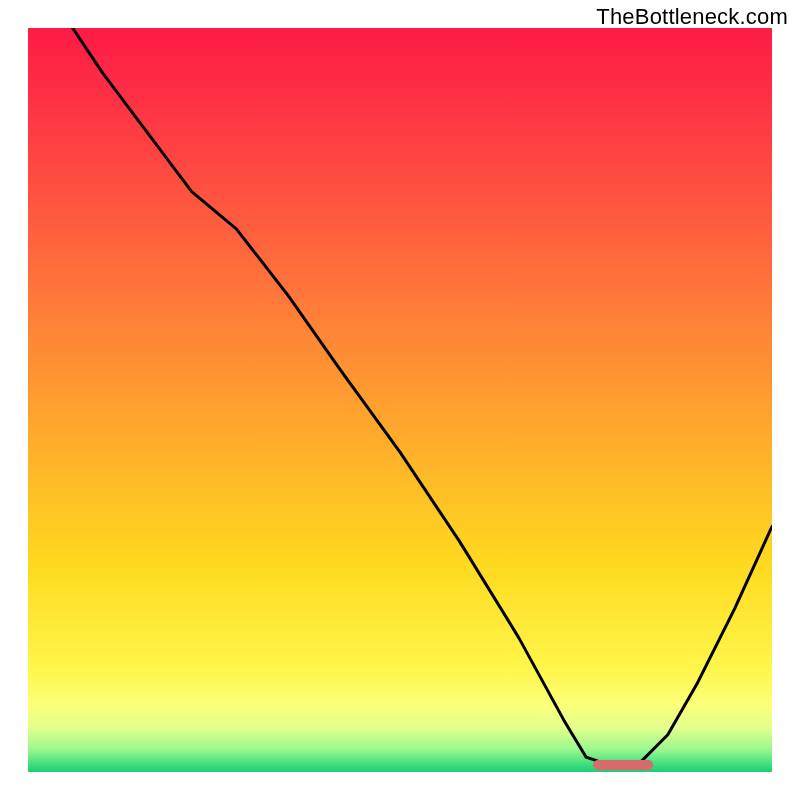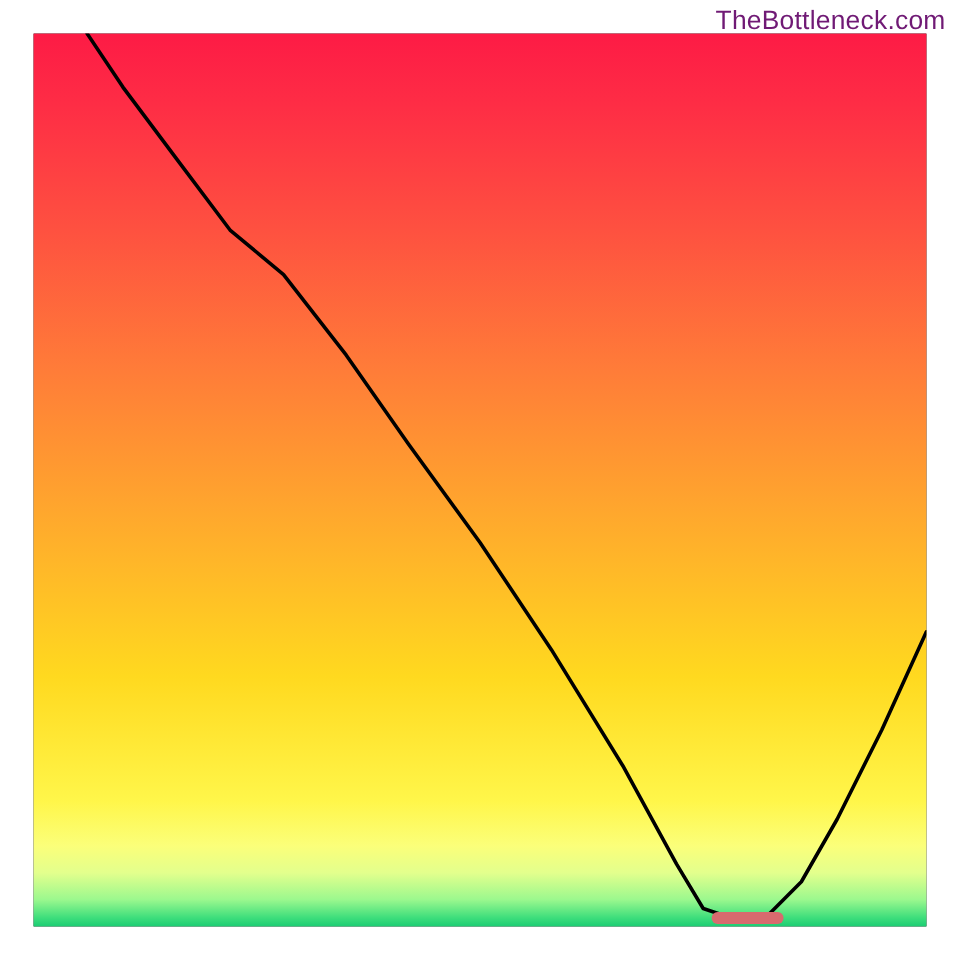--- a/index.html
+++ b/index.html
@@ -15,21 +15,21 @@
     position: relative;
     width: 800px;
     height: 800px;
   }
   .watermark {
     position: absolute;
     top: 4px;
     right: 12px;
     font-size: 22px;
     font-weight: 500;
-    color: #701a75;
+    color: #000000;
     letter-spacing: 0.2px;
     z-index: 10;
   }
   .plot {
     position: absolute;
     left: 28px;
     top: 28px;
     width: 744px;
     height: 744px;
     background: #000000;

